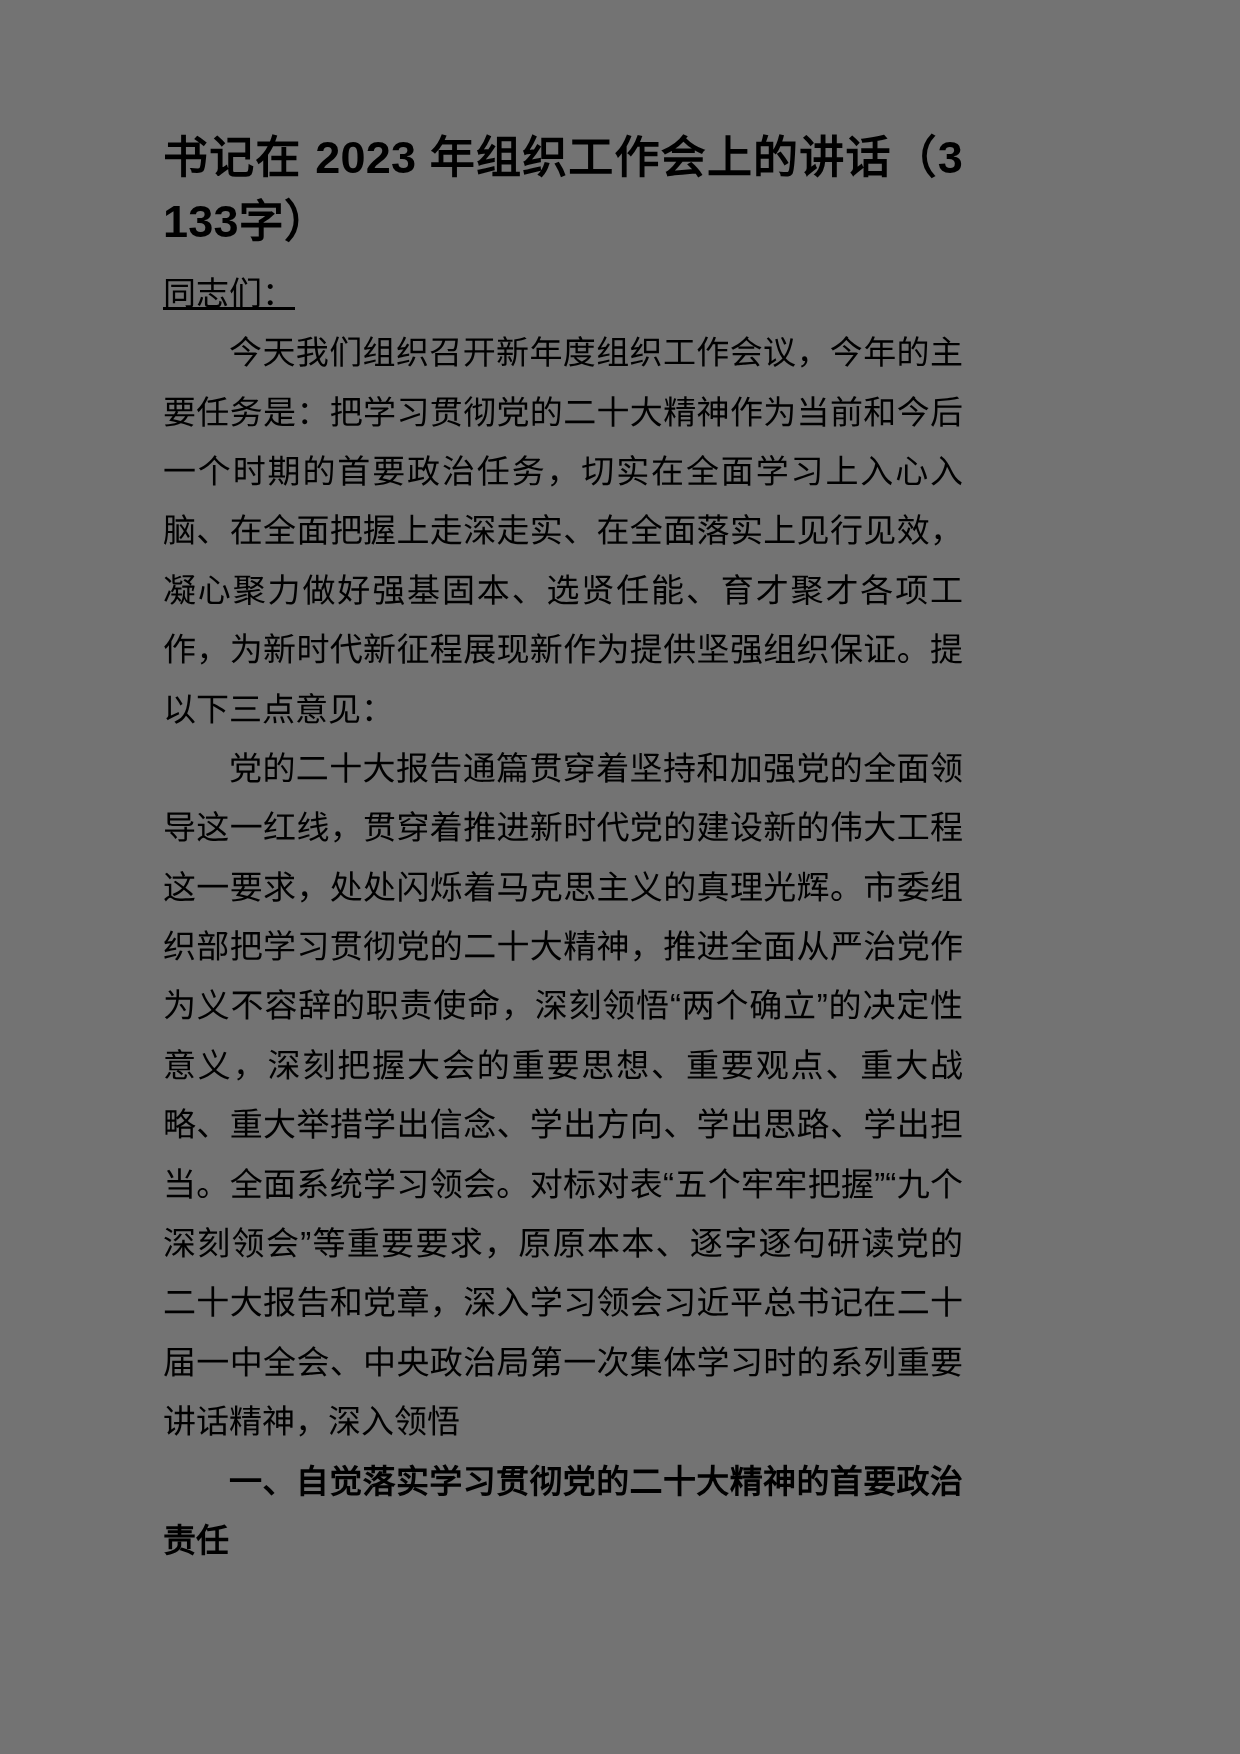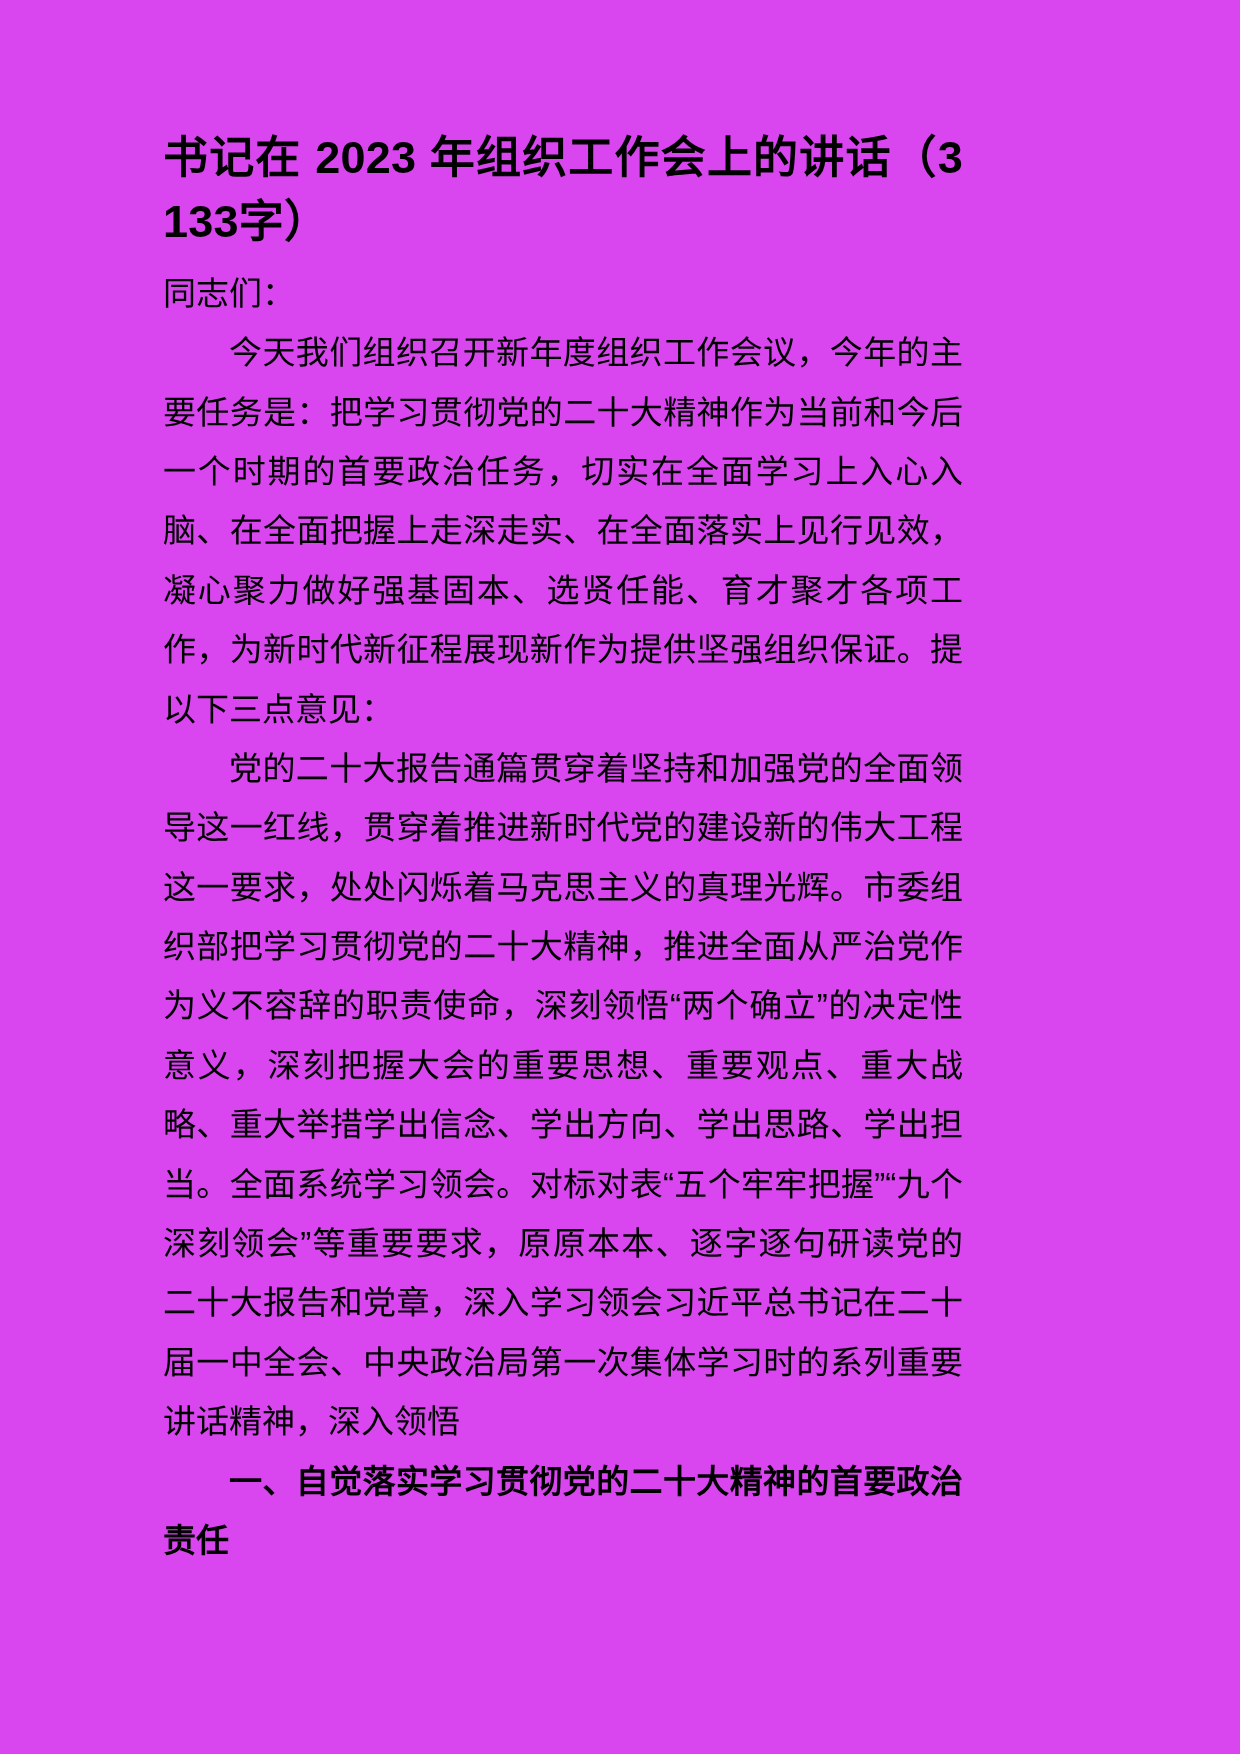--- a/index.html
+++ b/index.html
@@ -10,21 +10,21 @@
   }
   body {
     font-family: "Liberation Sans", "DejaVu Sans", sans-serif;
     color: #000000;
     -webkit-font-smoothing: antialiased;
   }
   .page {
     position: relative;
     width: 1240px;
     height: 1754px;
-    background: #d946ef;
+    background: #737373;
     margin: 0 auto;
     overflow: hidden;
     box-sizing: border-box;
   }
   .content {
     position: absolute;
     left: 163px;
     top: 126px;
     width: 800px;
   }
@@ -36,20 +36,21 @@
     margin: 0 0 6px 0;
     text-align: justify;
     text-justify: inter-ideograph;
     word-break: break-all;
   }
   .salutation {
     font-size: 33px;
     line-height: 1.80;
     margin: 10px 0 0 0;
     text-align: left;
+    text-decoration: underline;
   }
   .para {
     font-size: 33px;
     line-height: 1.80;
     margin: 0;
     text-indent: 2em;
     text-align: justify;
     text-justify: inter-ideograph;
     word-break: break-all;
   }

